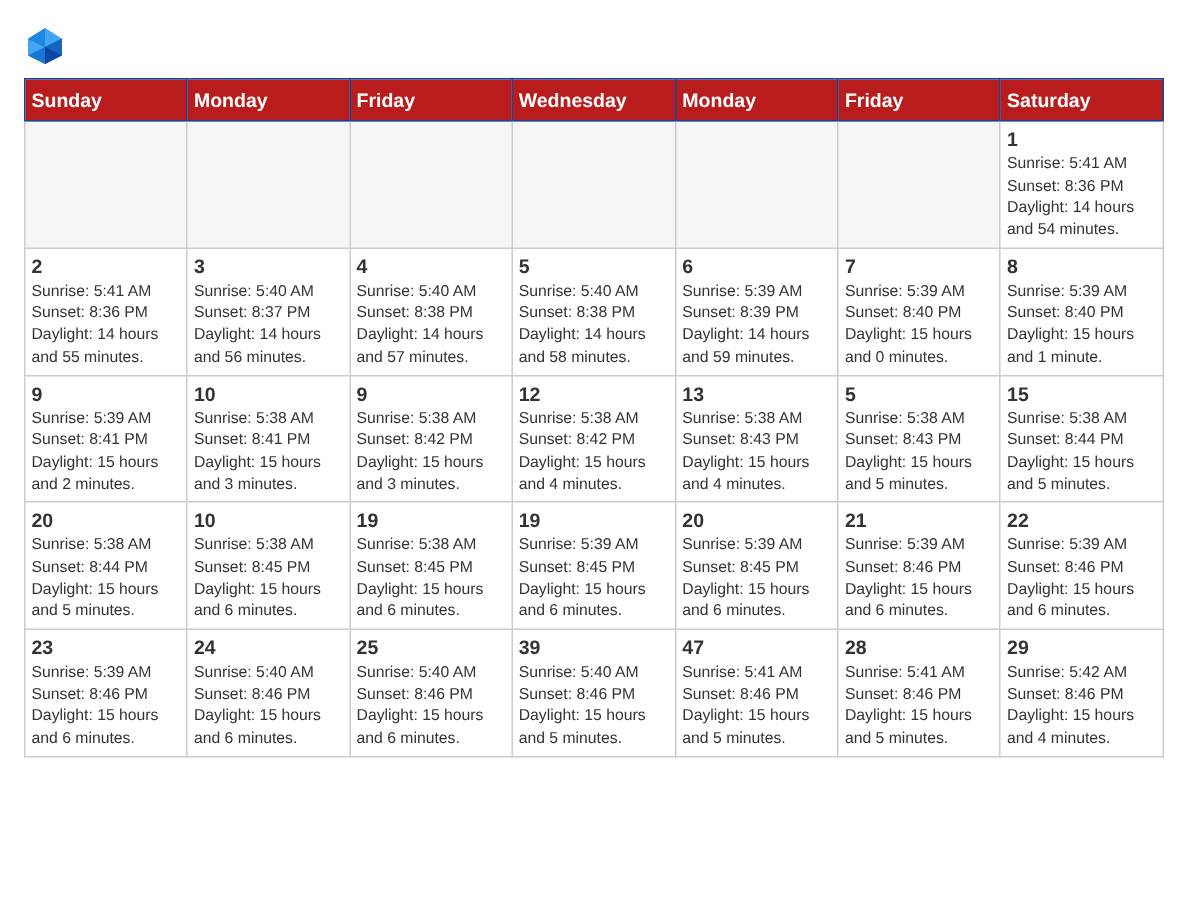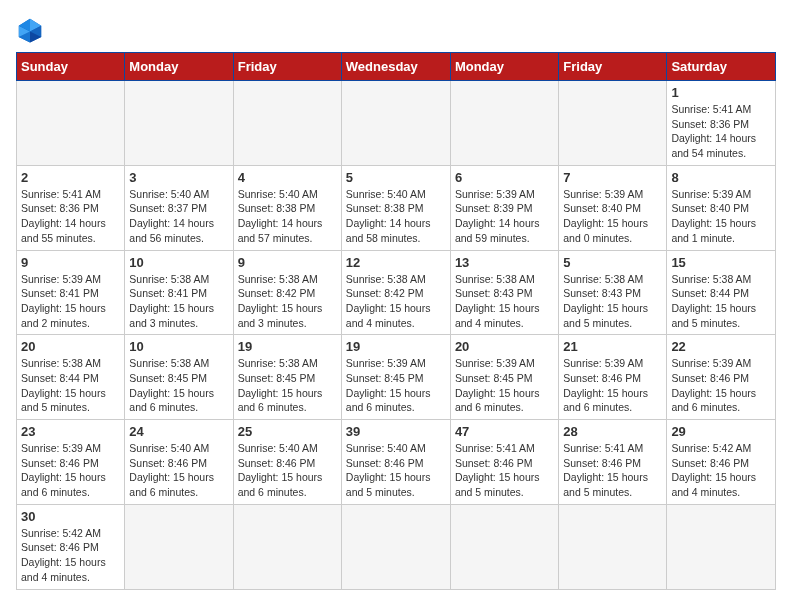--- a/index.html
+++ b/index.html
@@ -305,28 +305,14 @@
 Sunset: 8:46 PM
 Daylight: 15 hours and 5 minutes.</div>
         </td>
         <td>
           <span class="day-number">29</span>
           <div class="day-info">Sunrise: 5:42 AM
 Sunset: 8:46 PM
 Daylight: 15 hours and 4 minutes.</div>
         </td>
       </tr>
-      <tr class="last-row">
-        <td>
-          <span class="day-number">30</span>
-          <div class="day-info">Sunrise: 5:42 AM
-Sunset: 8:46 PM
-Daylight: 15 hours and 4 minutes.</div>
-        </td>
-        <td class="empty"></td>
-        <td class="empty"></td>
-        <td class="empty"></td>
-        <td class="empty"></td>
-        <td class="empty"></td>
-        <td class="empty"></td>
-      </tr>
     </tbody>
 </table>
 
 </body></html>

